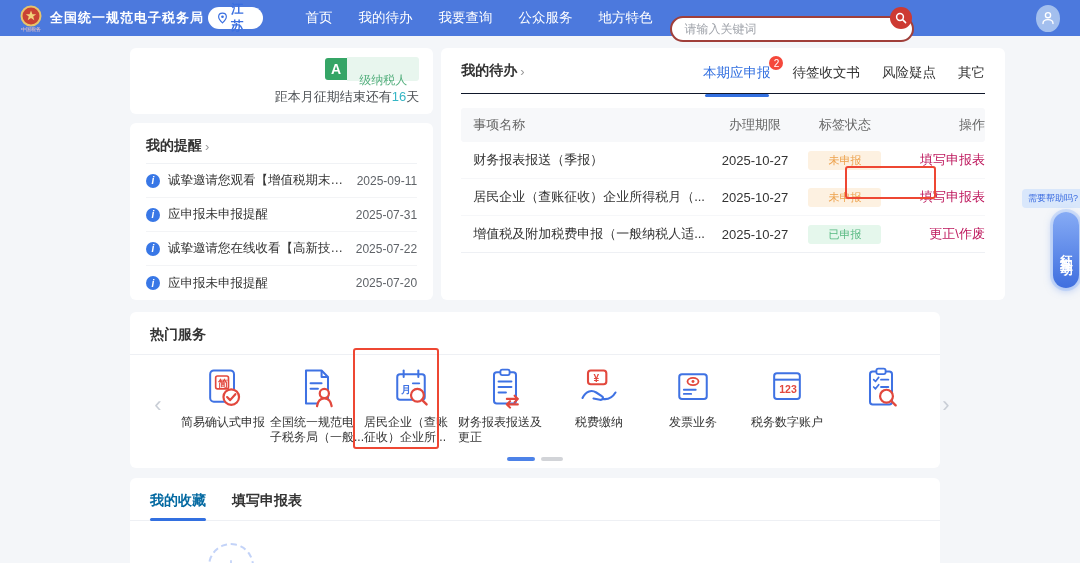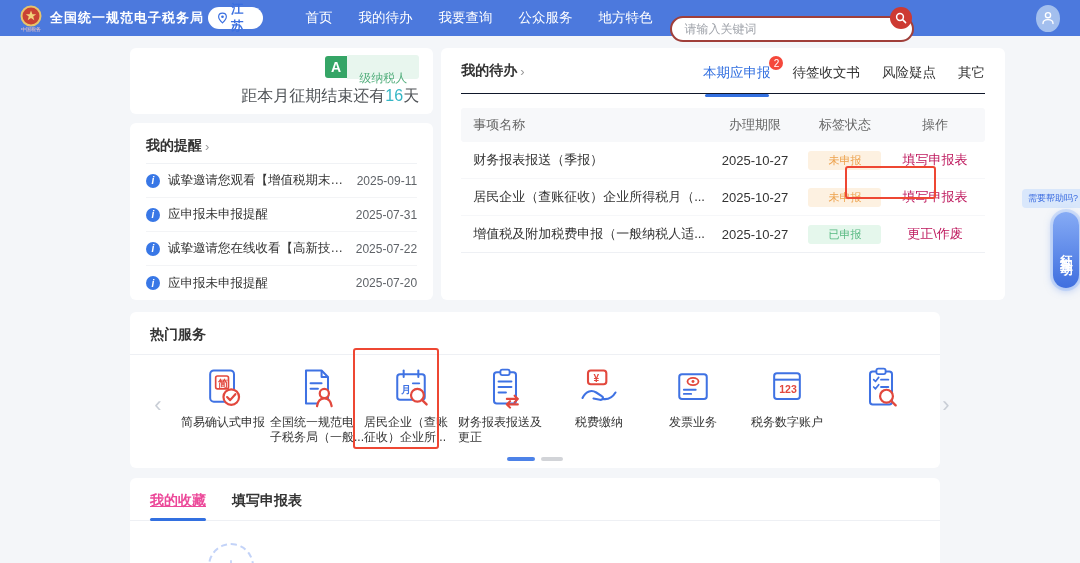--- a/index.html
+++ b/index.html
@@ -44,21 +44,21 @@
   
   .content { position:absolute; left:130px; top:48px; width:810px; }
   .row1 { display:flex; gap:8px; }
   .col-left { width:326px; }
   .card { background:#fff; border-radius:6px; }
   
   .profile-card { height:66px; padding:10px 14px; display:flex; flex-direction:column; align-items:flex-end; justify-content:center; gap:7px; }
   .grade-row { display:flex; align-items:center; }
   .grade-letter { width:22px; height:22px; background:#35a566; color:#fff; font-size:14px; font-weight:700; display:flex; align-items:center; justify-content:center; border-radius:3px 0 0 3px; }
   .grade-label { height:22px; line-height:22px; background:#e8f6ee; color:#56b07f; font-size:12px; padding:12px 12px; border-radius:0 3px 3px 0; }
-  .countdown { font-size:16px; color:#4f5357; }
+  .countdown { font-size:13px; color:#4f5357; }
   .countdown b { color:#35b6c5; font-weight:400; }
   
   .reminders-card { margin-top:9px; height:177px; padding:10px 16px 0; }
   .sec-title { font-size:14px; font-weight:700; color:#333; display:flex; align-items:center; gap:3px; cursor:pointer; }
   .sec-title .chev { color:#999; font-weight:400; font-size:13px; }
   .rem-head { padding:4px 0 8px; border-bottom:1px solid #f0f2f5; }
   .rem-item { height:34px; display:flex; align-items:center; border-bottom:1px solid #f3f4f6; }
   .rem-item:last-child { border-bottom:none; }
   .info-icon { width:14px; height:14px; border-radius:50%; background:#3877e6; color:#fff; font-size:10px; font-weight:700; display:flex; align-items:center; justify-content:center; flex:none; font-style:italic; }
   .rem-text { flex:1; font-size:12.5px; color:#333; white-space:nowrap; overflow:hidden; text-overflow:ellipsis; margin:0 8px; cursor:pointer; }
@@ -69,42 +69,42 @@
   .tabs { margin-left:auto; display:flex; gap:22px; align-items:center; position:relative; top:2px; }
   .tab { font-size:13.5px; color:#333; cursor:pointer; position:relative; white-space:nowrap; }
   .tab.active { color:#3370e0; }
   .tab.active::after { content:""; position:absolute; left:50%; transform:translateX(-50%); bottom:-15px; width:64px; height:3px; background:#3370e0; border-radius:2px; }
   .tab-badge { position:absolute; top:-8px; right:-13px; min-width:14px; height:14px; border-radius:7px; background:#f5483b; color:#fff; font-size:10px; display:flex; align-items:center; justify-content:center; padding:0 3px; }
   .table-head { margin-top:14px; height:34px; background:#f7f8fa; border-radius:3px; display:flex; align-items:center; font-size:13px; color:#666; }
   .t-row { height:37px; display:flex; align-items:center; font-size:13px; color:#333; border-bottom:1px solid #f6f7f9; }
   .c-name { flex:1; padding-left:12px; white-space:nowrap; overflow:hidden; text-overflow:ellipsis; }
   .c-deadline { width:100px; text-align:center; }
   .c-status { width:80px; text-align:center; }
-  .c-action { width:100px; text-align:center; }
+  .c-action { width:100px; text-align:right; }
   .status-badge { display:inline-block; padding:2px 20px; font-size:11px; border-radius:3px; }
   .status-badge.pending { background:#fdf1e1; color:#eda24d; }
   .status-badge.done { background:#e5f7ec; color:#57b981; }
   .link { color:#be185d; cursor:pointer; }
   
   .services-card { margin-top:12px; height:156px; padding:14px 20px; position:relative; }
   .svc-divider { border-bottom:1px solid #eef0f4; margin:10px -20px 0; }
   .carousel { display:flex; align-items:center; margin-top:10px; }
   .car-chev { width:16px; color:#c9ced6; font-size:22px; line-height:22px; cursor:pointer; text-align:center; flex:none; user-select:none; }
   .svc-items { flex:1; display:flex; justify-content:space-between; padding:0 10px; }
   .svc-item { width:94px; display:flex; flex-direction:column; align-items:center; cursor:pointer; }
   .svc-icon { width:44px; height:44px; flex:none; }
   .svc-label { margin-top:6px; font-size:12px; line-height:15px; color:#333; }
   .dots { position:absolute; bottom:7px; left:50%; transform:translateX(-50%); display:flex; gap:6px; }
   .dot { height:4px; border-radius:2px; background:#d2d4d8; width:22px; cursor:pointer; }
   .dot.active { background:#4d82e8; width:28px; }
   
   .fav-card { margin-top:10px; height:120px; padding:14px 20px; }
   .fav-tabs { display:flex; gap:26px; }
   .fav-tab { font-size:14px; font-weight:700; color:#333; cursor:pointer; position:relative; }
-  .fav-tab.active { color:#ec4899;text-decoration:underline; }
+  .fav-tab.active { color:#0369a1; }
   .fav-tab.active::after { content:""; position:absolute; left:0; bottom:-11px; width:56px; height:3px; background:#3370e0; border-radius:2px; }
   .fav-divider { border-bottom:1px solid #eef0f4; margin:10px -20px 0; }
   .add-circle { margin:22px 0 0 58px; width:46px; height:46px; border:2px dashed #c3d3f8; border-radius:50%; color:#c3d3f8; font-size:24px; display:flex; align-items:center; justify-content:center; cursor:pointer; }
   
   .help-tip { position:absolute; left:1022px; top:189px; background:#d9e7fb; color:#3b6ce0; font-size:9px; padding:3px 6px; border-radius:4px; white-space:nowrap; }
   .vert-btn {
     position:absolute; left:1053px; top:212px; width:26px; height:76px; border-radius:13px;
     background:linear-gradient(180deg,#86abf5,#3f6fdf); color:#fff;
     writing-mode:vertical-rl; text-orientation:upright;
     font-size:12.5px; font-weight:700; letter-spacing:3px;

